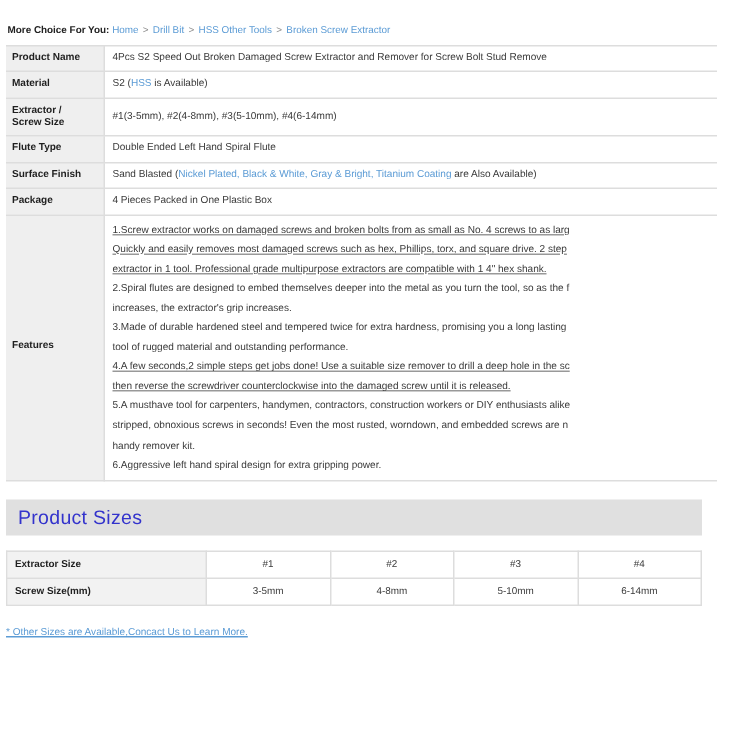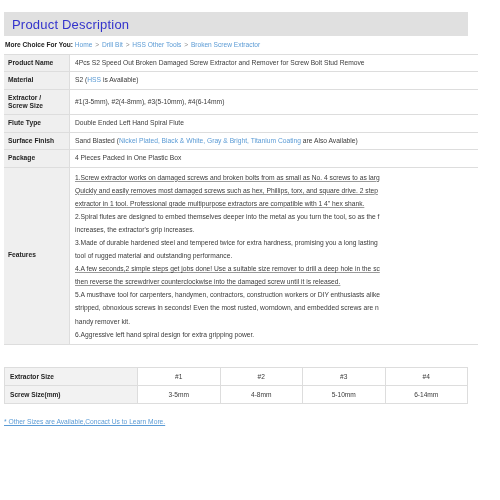--- a/index.html
+++ b/index.html
@@ -150,23 +150,20 @@
 
   .top-pad { height: 12px; }
 </style>
 </head>
 <body>
 
 <div class="page">
 
   <div class="top-pad"></div>
 
-  <div class="section-bar">
-    <span class="section-title">Product Description</span>
-  </div>
 
   <div class="breadcrumb">
     <span class="bc-label">More Choice For You:</span>
     <a class="bc-link" href="#">Home</a>
     <span class="bc-sep">&gt;</span>
     <a class="bc-link" href="#">Drill Bit</a>
     <span class="bc-sep">&gt;</span>
     <a class="bc-link" href="#">HSS Other Tools</a>
     <span class="bc-sep">&gt;</span>
     <a class="bc-link" href="#">Broken Screw Extractor</a>
@@ -227,20 +224,23 @@
           <div class="feat-line">stripped, obnoxious screws in seconds! Even the most rusted, worndown, and embedded screws are n</div>
           <div class="feat-line">handy remover kit.</div>
           <div class="feat-line">6.Aggressive left hand spiral design for extra gripping power.</div>
         </td>
       </tr>
     </tbody>
   </table>
 
   <div class="gap-top"></div>
 
+  <div class="section-bar">
+    <span class="section-title">Product Sizes</span>
+  </div>
 
   <div class="gap-mid"></div>
 
   <table class="sizes">
     <tbody>
       <tr>
         <td class="rowhead">Extractor Size</td>
         <td>#1</td>
         <td>#2</td>
         <td>#3</td>

